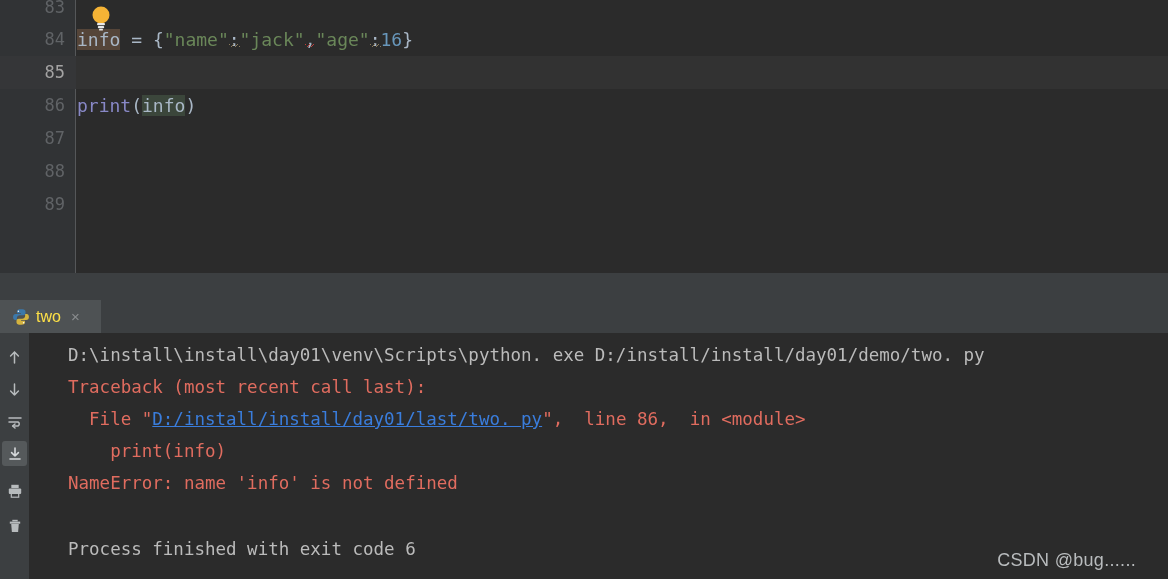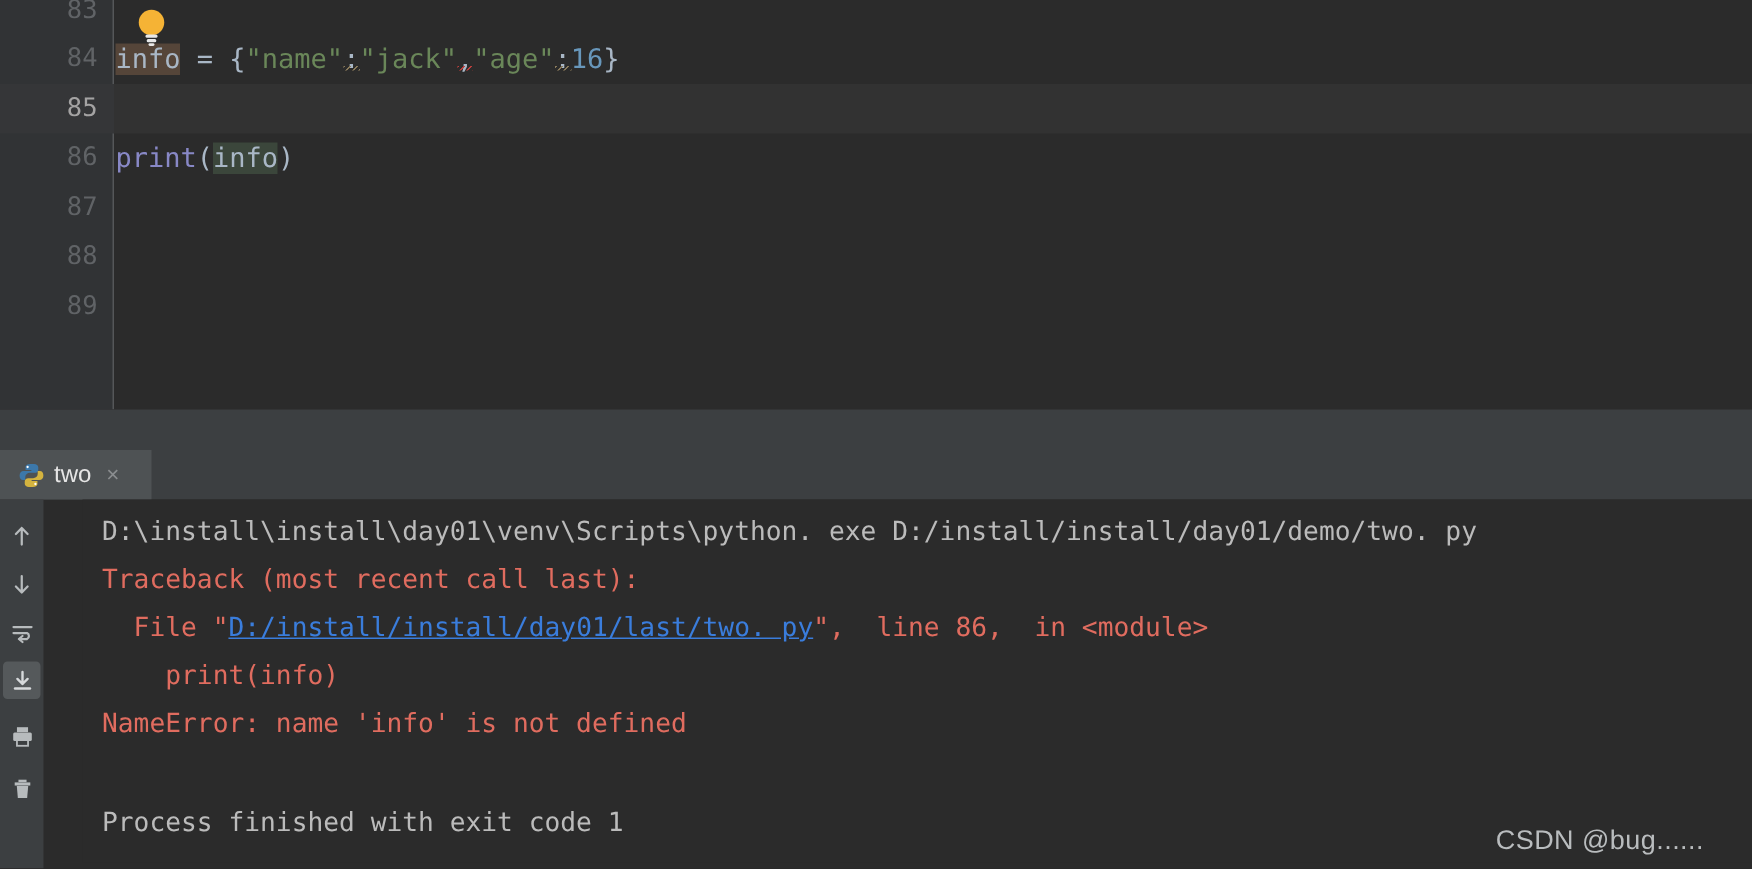--- a/index.html
+++ b/index.html
@@ -118,21 +118,21 @@
   }
   .tab-active {
     position: absolute; left: 0; top: 0;
     width: 101px; height: 33px;
     background: #4e5254;
     display: flex; align-items: center;
     padding-left: 12px;
     box-sizing: border-box;
   }
   .tab-label {
-    color: #e5e5e5;
+    color: #fde047;
     font-family: "Liberation Sans", sans-serif;
     font-size: 16px;
     margin-left: 6px;
     text-align: right;
   }
   .tab-close {
     color: #8a8d8f;
     font-family: "Liberation Sans", sans-serif;
     font-size: 15px;
     margin-left: 10px;
@@ -277,20 +277,20 @@
         </svg>
       </div>
     </div>
 
     <div class="console">
       <div class="con-line con-sys" style="top:6px;">D:\install\install\day01\venv\Scripts\python. exe D:/install/install/day01/demo/two. py</div>
       <div class="con-line con-err" style="top:38px;">Traceback (most recent call last):</div>
       <div class="con-line" style="top:70px;"><span class="con-err">  File "</span><span class="con-link">D:/install/install/day01/last/two. py</span><span class="con-err">",  line 86,  in &lt;module&gt;</span></div>
       <div class="con-line con-err" style="top:102px;">    print(info)</div>
       <div class="con-line con-err" style="top:134px;">NameError: name 'info' is not defined</div>
-      <div class="con-line con-sys" style="top:200px;">Process finished with exit code 1</div>
+      <div class="con-line con-sys" style="top:200px;">Process finished with exit code 6</div>
     </div>
 
     <div class="watermark">CSDN @bug......</div>
 
   </div>
 
 </div>
 
 </body></html>

